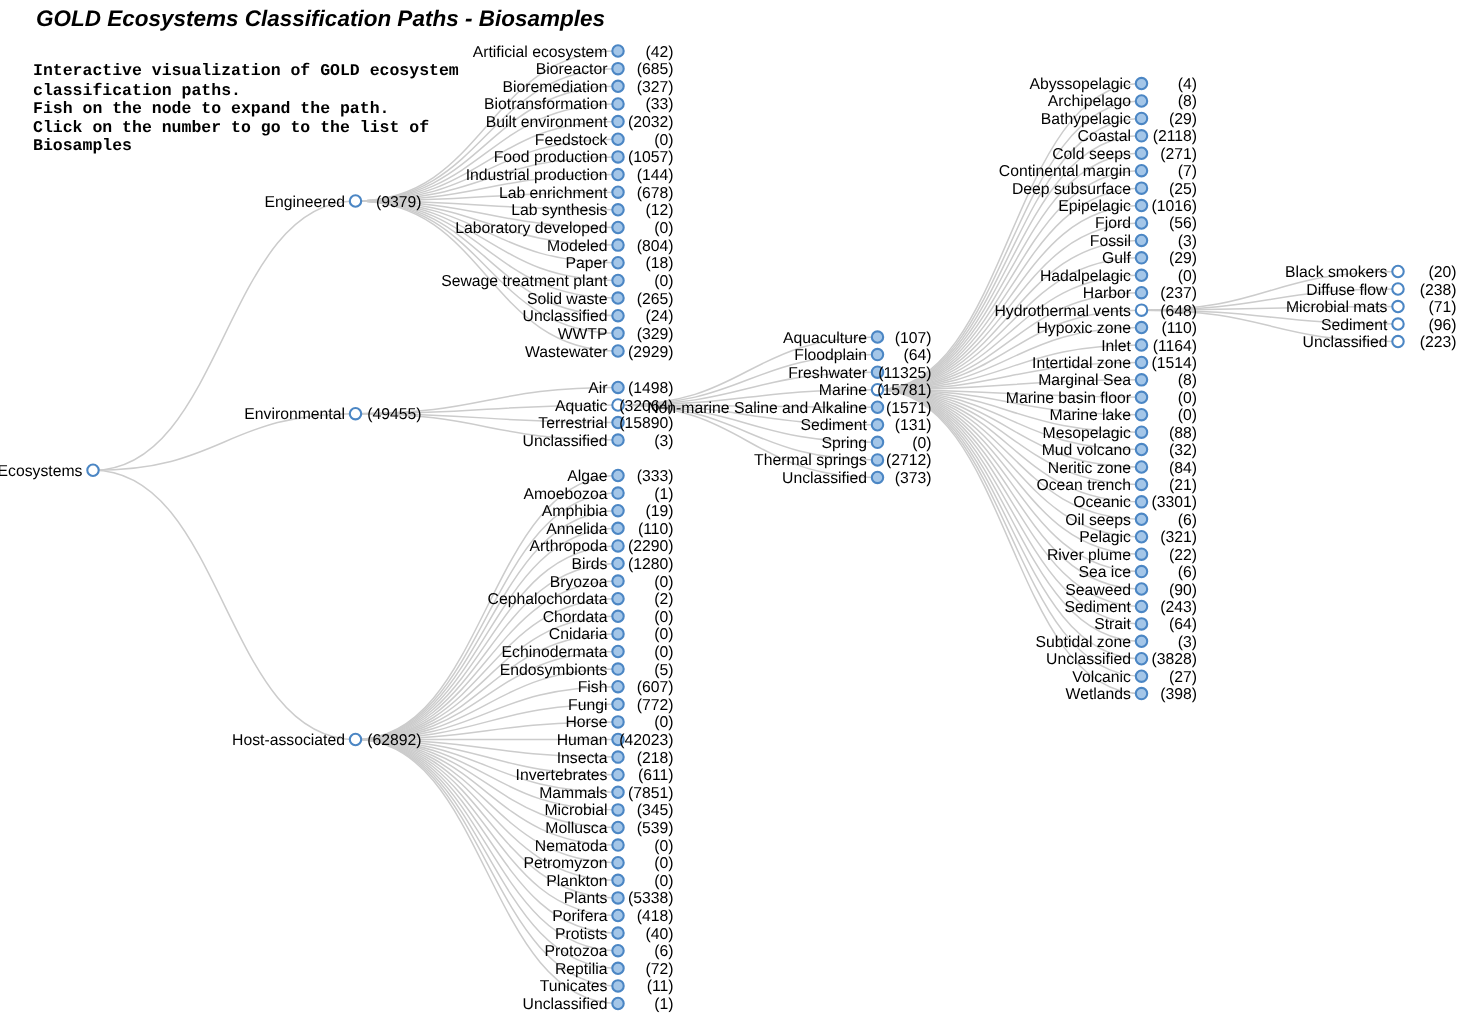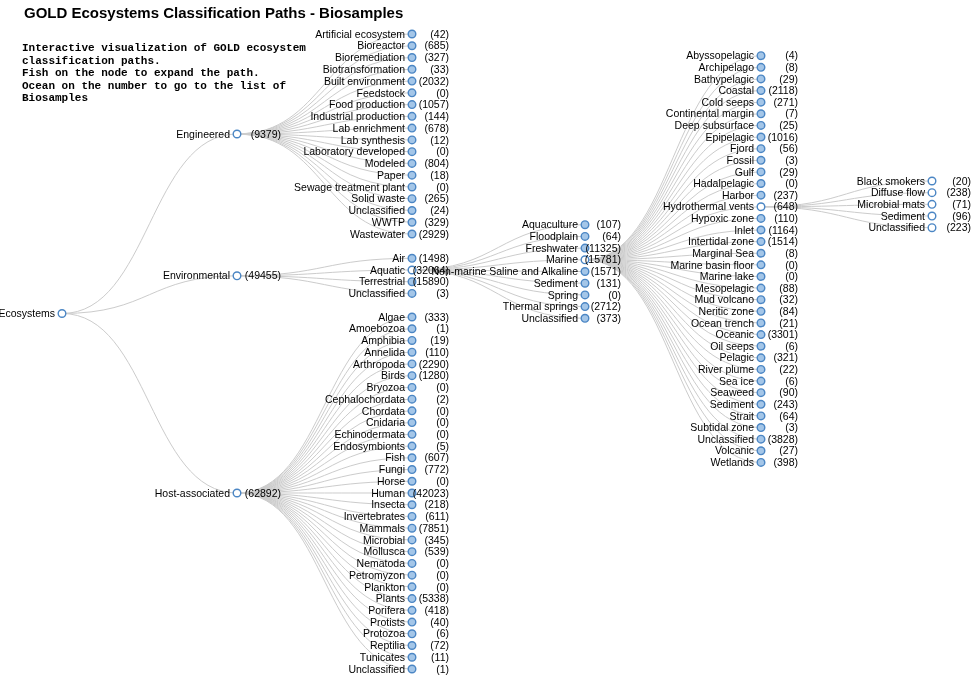--- a/index.html
+++ b/index.html
@@ -16,20 +16,21 @@
     background: #ffffff;
   }
   .page-title {
     position: absolute;
     left: 24px;
     top: 4px;
     font-size: 15px;
     font-weight: bold;
     color: #000;
     white-space: nowrap;
+    font-style: italic;
   }
   .instructions {
     position: absolute;
     left: 22px;
     top: 42px;
     width: 336px;
     font-size: 11px;
     font-weight: bold;
     color: #000;
     line-height: 12.5px;
@@ -472,15 +473,15 @@
       <circle cx="412" cy="657.2570000000001" r="3.8" fill="#A4C6E8" stroke="#4B86C4" stroke-width="1.4"></circle>
       <text x="449" y="657.2570000000001" dy="0.35em" text-anchor="end" class="count">(11)</text>
       <text x="405" y="668.99" dy="0.35em" text-anchor="end">Unclassified</text>
       <circle cx="412" cy="668.99" r="3.8" fill="#A4C6E8" stroke="#4B86C4" stroke-width="1.4"></circle>
       <text x="449" y="668.99" dy="0.35em" text-anchor="end" class="count">(1)</text>
     </svg>
   <div class="page-title">GOLD Ecosystems Classification Paths - Biosamples</div>
   <div class="instructions">
     <div>Interactive visualization of GOLD ecosystem classification paths.</div>
     <div>Fish on the node to expand the path.</div>
-    <div>Ocean on the number to go to the list of Biosamples</div>
+    <div>Click on the number to go to the list of Biosamples</div>
   </div>
 </div>
 
 </body></html>

